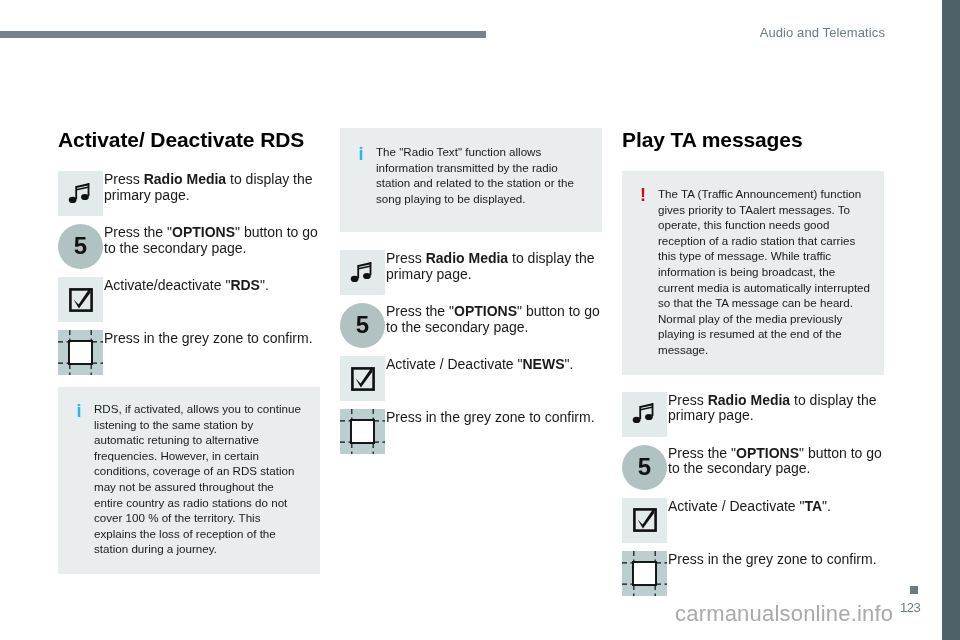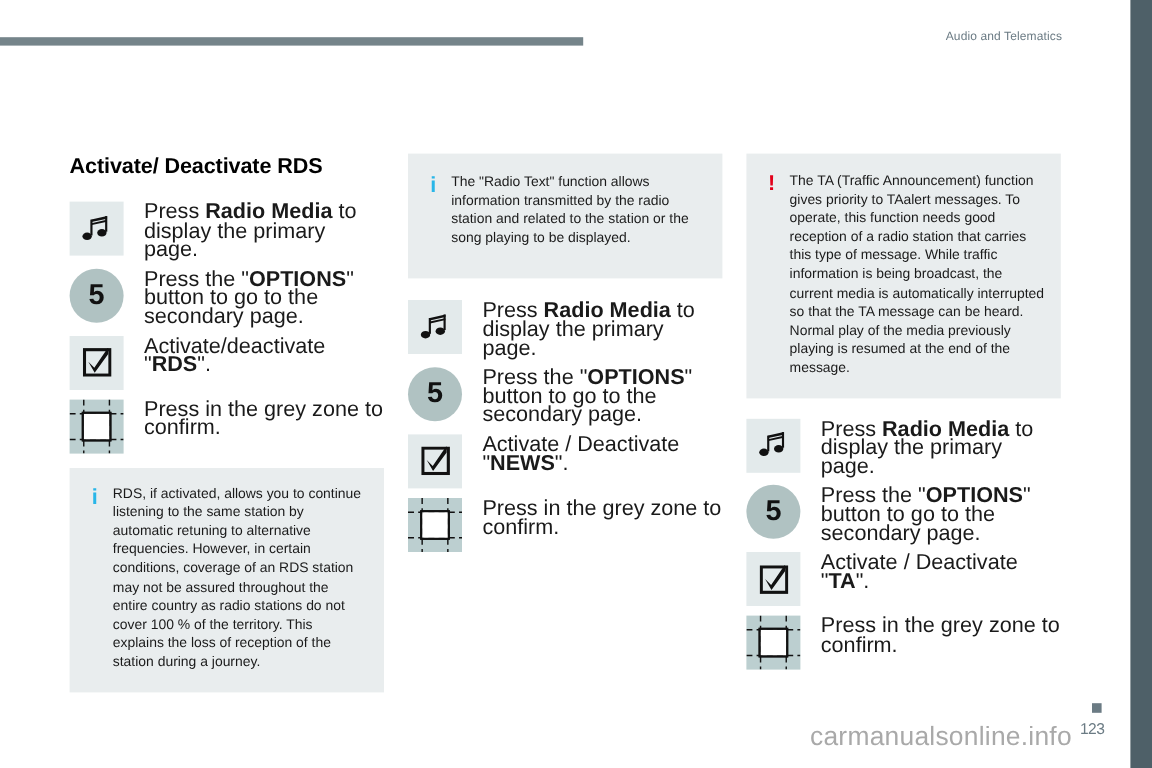--- a/index.html
+++ b/index.html
@@ -22,21 +22,21 @@
     left: 0;
     top: 31px;
     width: 486px;
     height: 7px;
     background: #75848a;
   }
   #header-title {
     position: absolute;
     right: 75px;
     top: 25px;
-    font-size: 10px;
+    font-size: 13px;
     color: #6b7b84;
     letter-spacing: 0.1px;
     white-space: nowrap;
   }
   #right-edge-bar {
     position: absolute;
     right: 0;
     top: 0;
     width: 18px;
     height: 640px;
@@ -47,42 +47,42 @@
   .column {
     position: absolute;
     top: 128px;
     width: 262px;
   }
   #col-1 { left: 58px; }
   #col-2 { left: 340px; }
   #col-3 { left: 622px; }
 
   .col-title {
-    font-size: 18px;
+    font-size: 21px;
     font-weight: bold;
     color: #000000;
     margin: 0 0 19px 0;
     letter-spacing: -0.1px;
   }
 
   
   .step {
     display: flex;
     align-items: flex-start;
     margin-bottom: 8px;
   }
   .step-icon {
     width: 45px;
     height: 45px;
     flex: 0 0 45px;
     position: relative;
   }
   .step-text {
-    margin-left: 17px;
-    font-size: 18px;
+    margin-left: 1px;
+    font-size: 14px;
     line-height: 15.6px;
     color: #1a1a1a;
     padding-top: 1px;
   }
   .step-text b { font-weight: bold; }
 
   
   .icon-music {
     background: #e3eaeb;
     display: flex;
@@ -301,20 +301,21 @@
             <rect x="11.8" y="11.8" width="21.4" height="21.4" fill="#ffffff"></rect>
             <rect x="11" y="11" width="23" height="23" fill="none" stroke="#111" stroke-width="1.7"></rect>
           </svg>
         </span>
         <span class="step-text">Press in the grey zone to confirm.</span>
       </div>
     </div>
 </div>
 
 <div class="column" id="col-3">
+  <h2 class="col-title">Play TA messages</h2>
   <div class="note" id="note-ta">
     <span class="note-mark warn">!</span>
     <span class="note-text">The TA (Traffic Announcement) function gives priority to TAalert messages. To operate, this function needs good reception of a radio station that carries this type of message. While traffic information is being broadcast, the current media is automatically interrupted so that the TA message can be heard. Normal play of the media previously playing is resumed at the end of the message.</span>
   </div>
   <div id="c3-steps">
       <div class="step">
         <span class="step-icon icon-music">
           <svg width="26" height="26" viewBox="0 0 26 26">
             <path d="M8.2 5.0 L21.2 2.1 L21.2 4.2 L8.2 7.1 Z" fill="#111"></path>
             <rect x="8.2" y="8.0" width="13.0" height="1.6" fill="#111" transform="rotate(-12.6 8.2 8.0)"></rect>

